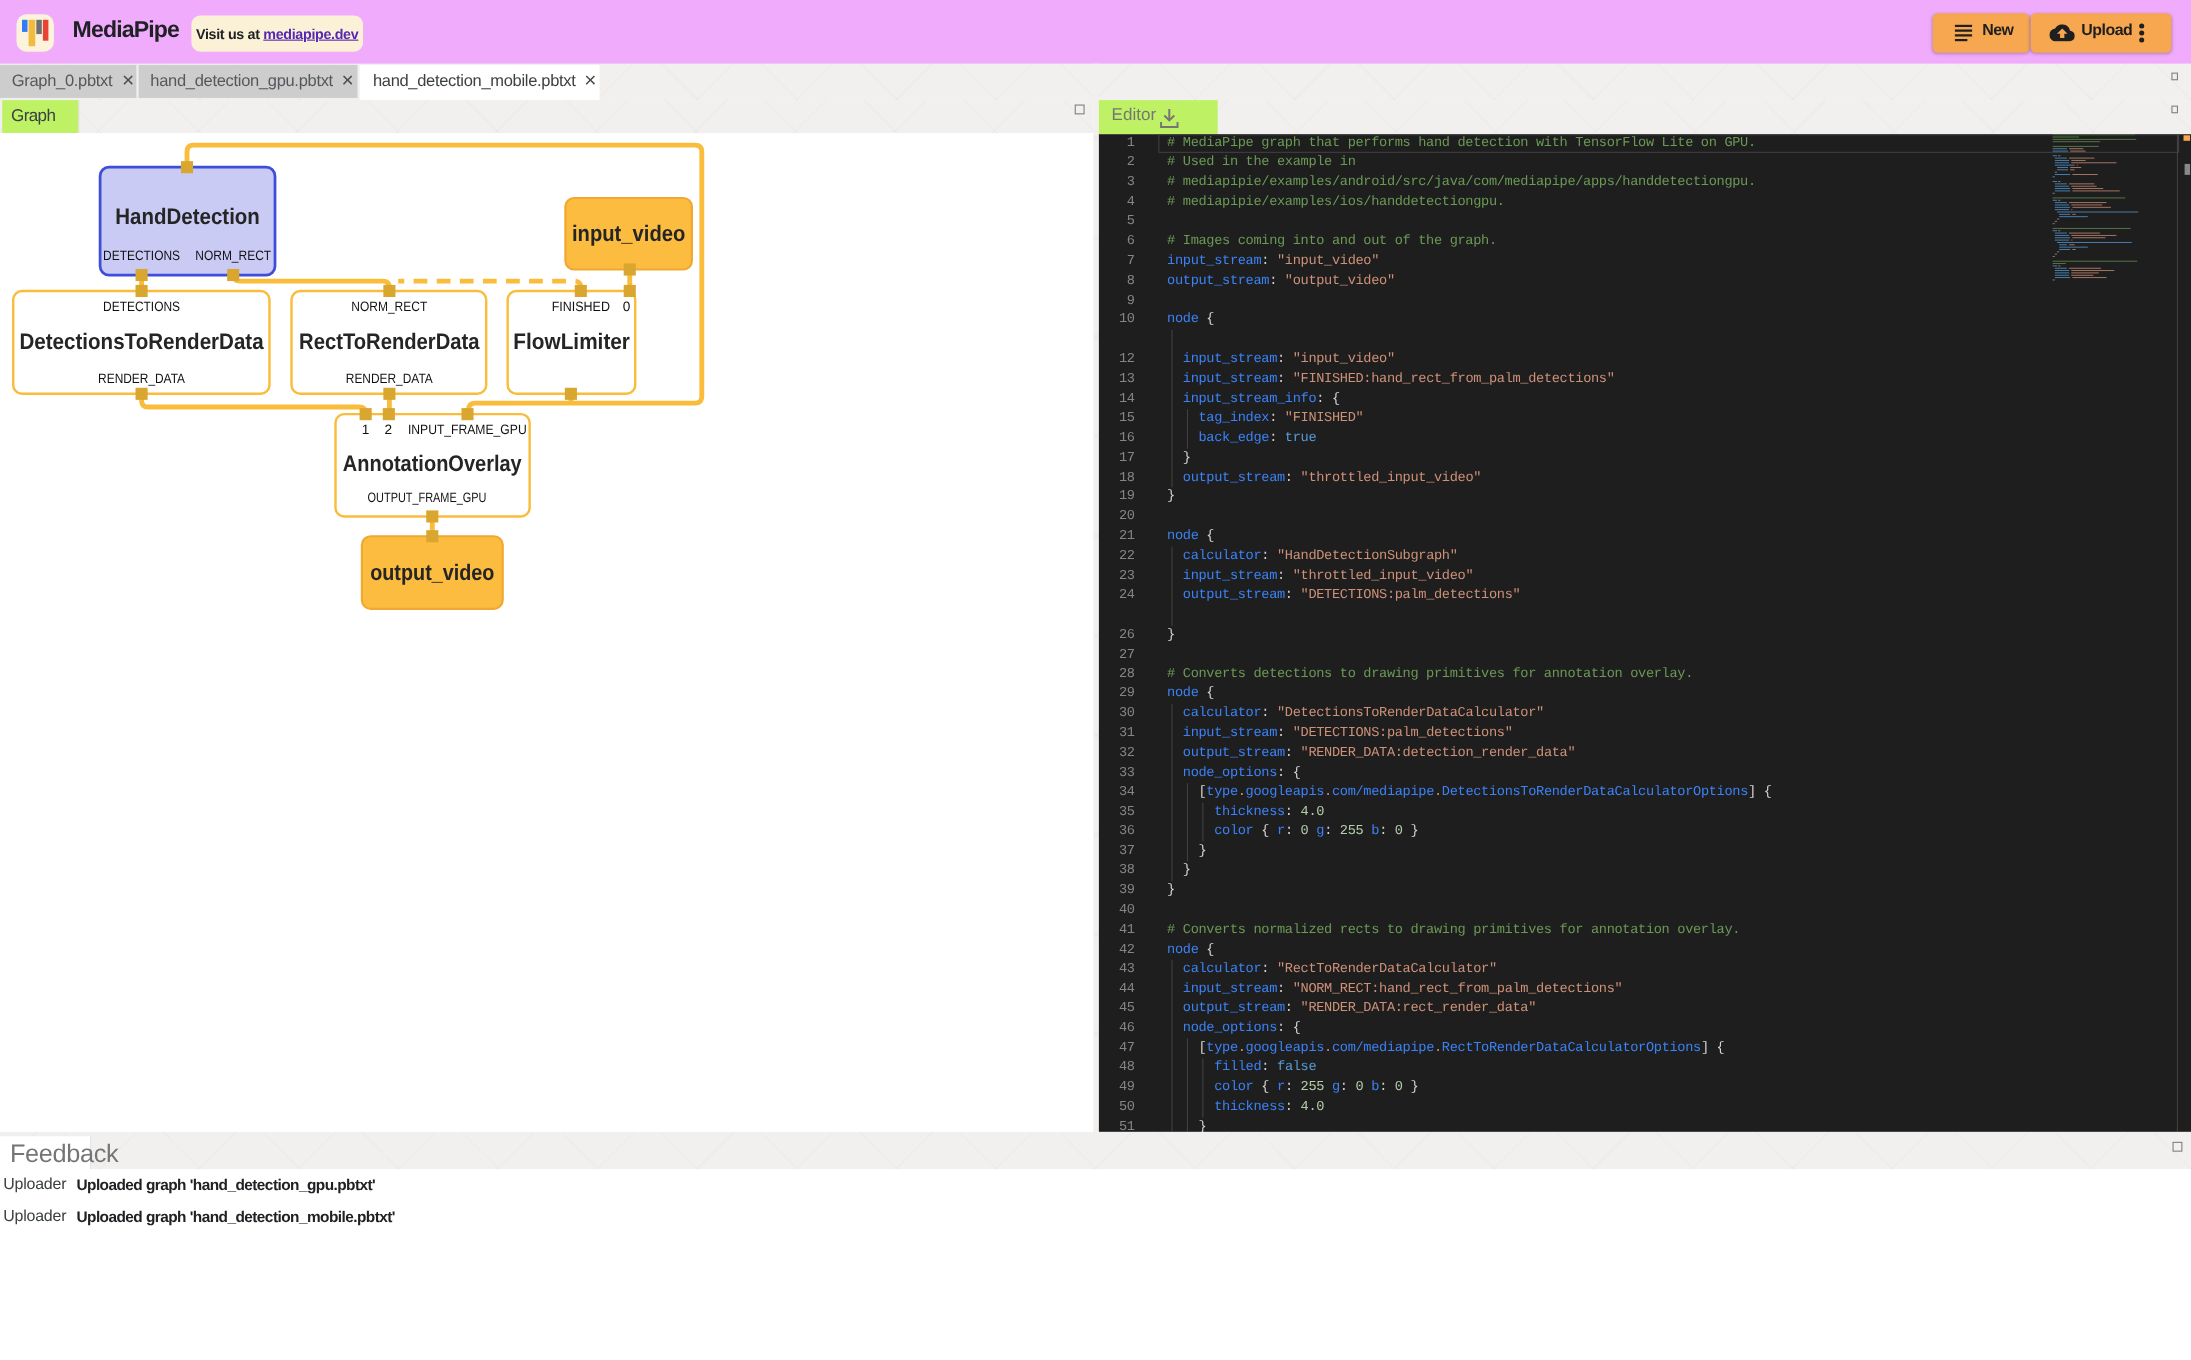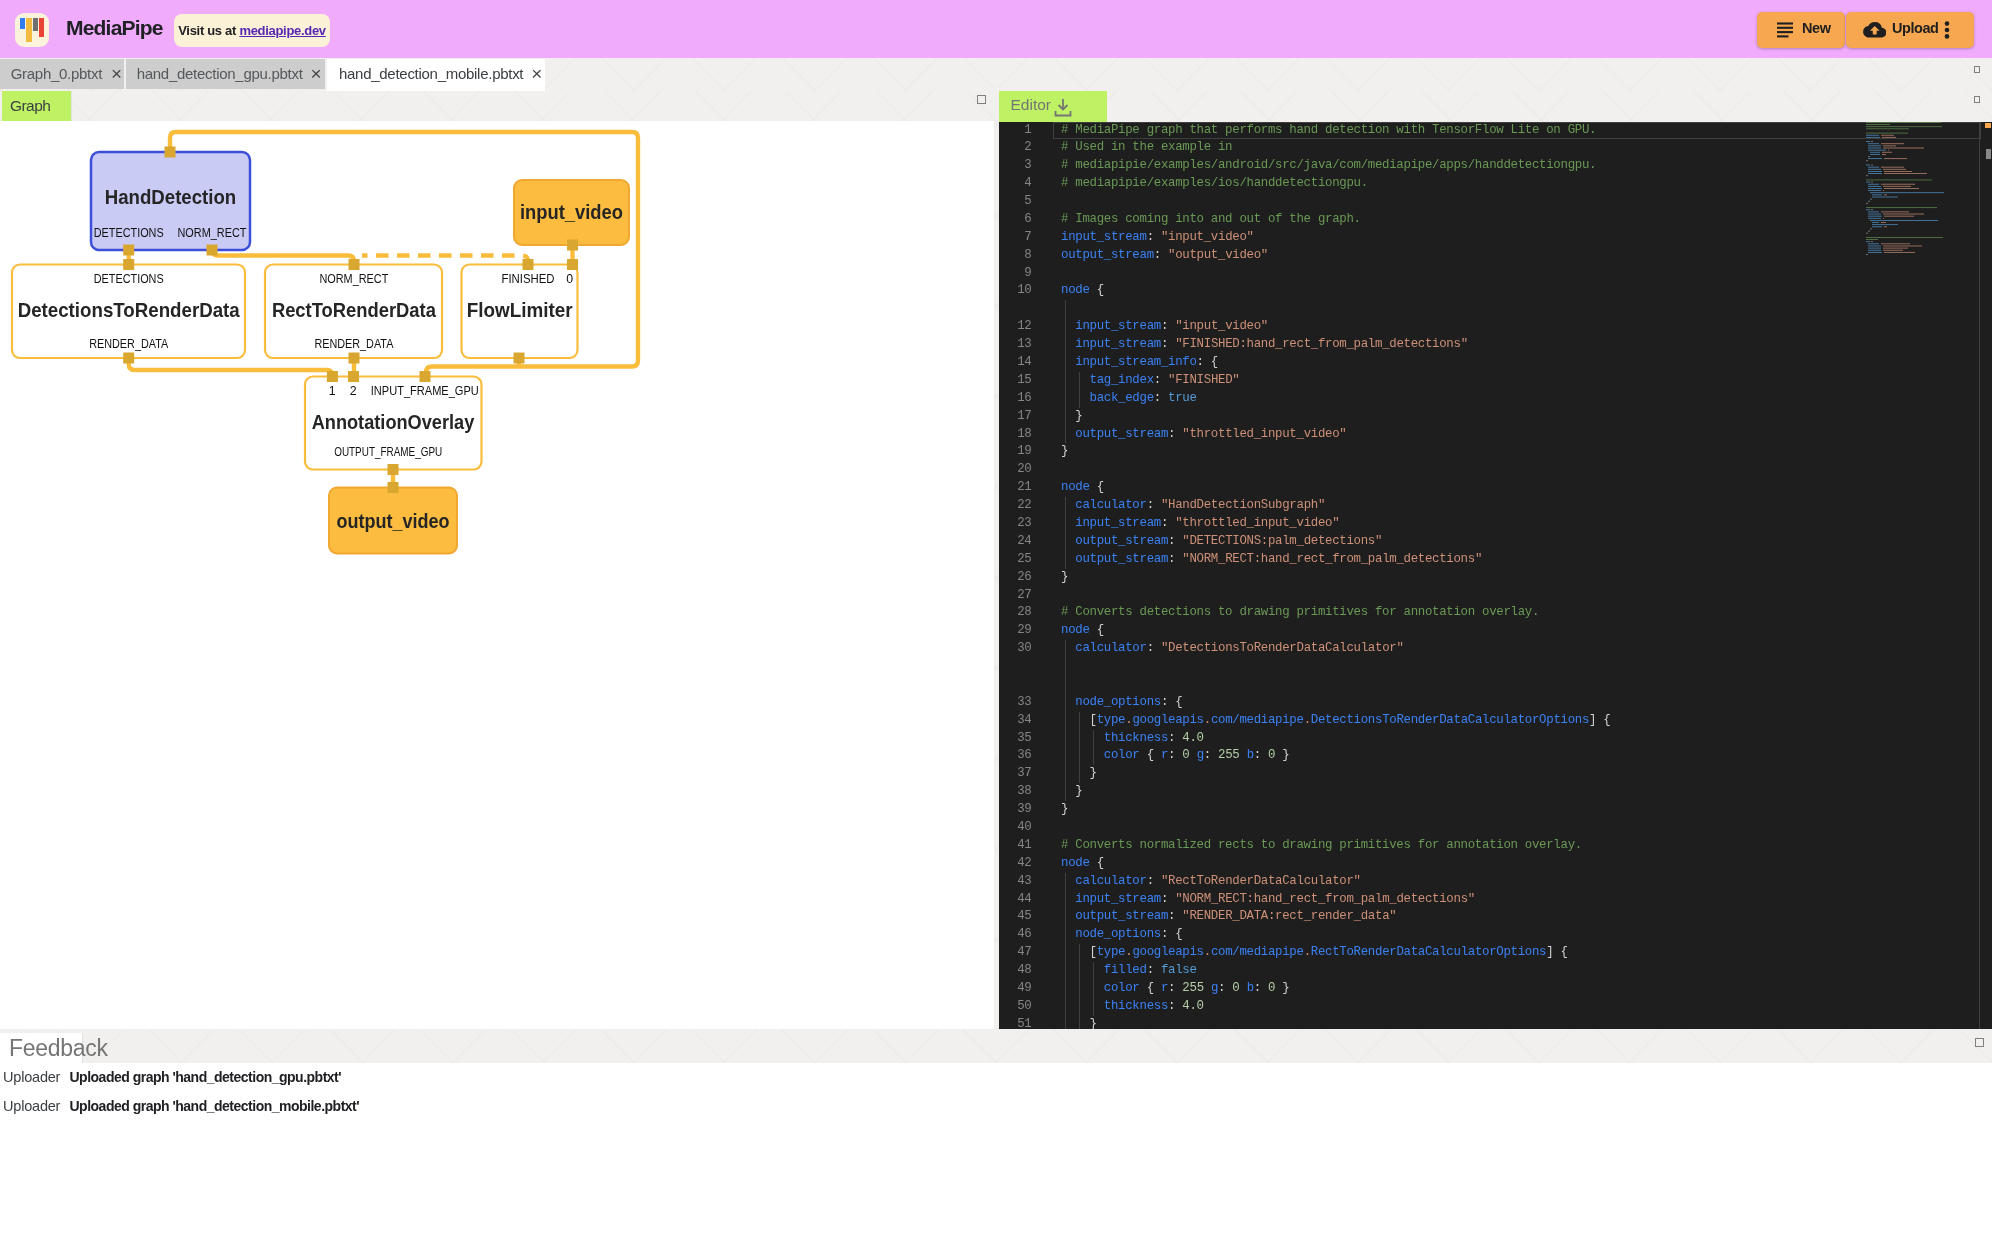--- a/index.html
+++ b/index.html
@@ -182,26 +182,27 @@
 <div class="el" style="top:250.39px"><b class="ln">15</b><span class="cd"><i class="p">    </i><i class="k">tag_index</i><i class="p">: </i><i class="s">"FINISHED"</i></span></div>
 <div class="el" style="top:268.28px"><b class="ln">16</b><span class="cd"><i class="p">    </i><i class="k">back_edge</i><i class="p">: </i><i class="b">true</i></span></div>
 <div class="el" style="top:286.16px"><b class="ln">17</b><span class="cd"><i class="p">  }</i></span></div>
 <div class="el" style="top:304.05px"><b class="ln">18</b><span class="cd"><i class="p">  </i><i class="k">output_stream</i><i class="p">: </i><i class="s">"throttled_input_video"</i></span></div>
 <div class="el" style="top:321.93px"><b class="ln">19</b><span class="cd"><i class="p">}</i></span></div>
 <div class="el" style="top:339.82px"><b class="ln">20</b><span class="cd"></span></div>
 <div class="el" style="top:357.70px"><b class="ln">21</b><span class="cd"><i class="k">node</i><i class="p"> {</i></span></div>
 <div class="el" style="top:375.59px"><b class="ln">22</b><span class="cd"><i class="p">  </i><i class="k">calculator</i><i class="p">: </i><i class="s">"HandDetectionSubgraph"</i></span></div>
 <div class="el" style="top:393.47px"><b class="ln">23</b><span class="cd"><i class="p">  </i><i class="k">input_stream</i><i class="p">: </i><i class="s">"throttled_input_video"</i></span></div>
 <div class="el" style="top:411.36px"><b class="ln">24</b><span class="cd"><i class="p">  </i><i class="k">output_stream</i><i class="p">: </i><i class="s">"DETECTIONS:palm_detections"</i></span></div>
-<div class="el" style="top:429.24px"><b class="ln">25</b><span class="cd"><i class="p">  </i><i class="k">output_stream</i><i class="p">: </i><i class="s">"NORM_RECT:hand_rect_from_palm_detections"</i></span></div>
 <div class="el" style="top:447.13px"><b class="ln">26</b><span class="cd"><i class="p">}</i></span></div>
 <div class="el" style="top:465.01px"><b class="ln">27</b><span class="cd"></span></div>
 <div class="el" style="top:482.90px"><b class="ln">28</b><span class="cd"><i class="c"># Converts detections to drawing primitives for annotation overlay.</i></span></div>
 <div class="el" style="top:500.78px"><b class="ln">29</b><span class="cd"><i class="k">node</i><i class="p"> {</i></span></div>
 <div class="el" style="top:518.67px"><b class="ln">30</b><span class="cd"><i class="p">  </i><i class="k">calculator</i><i class="p">: </i><i class="s">"DetectionsToRenderDataCalculator"</i></span></div>
+<div class="el" style="top:536.55px"><b class="ln">31</b><span class="cd"><i class="p">  </i><i class="k">input_stream</i><i class="p">: </i><i class="s">"DETECTIONS:palm_detections"</i></span></div>
+<div class="el" style="top:554.44px"><b class="ln">32</b><span class="cd"><i class="p">  </i><i class="k">output_stream</i><i class="p">: </i><i class="s">"RENDER_DATA:detection_render_data"</i></span></div>
 <div class="el" style="top:572.32px"><b class="ln">33</b><span class="cd"><i class="p">  </i><i class="k">node_options</i><i class="p">: {</i></span></div>
 <div class="el" style="top:590.21px"><b class="ln">34</b><span class="cd"><i class="p">    [</i><i class="k">type</i><i class="s">.</i><i class="k">googleapis</i><i class="s">.</i><i class="k">com/mediapipe</i><i class="s">.</i><i class="k">DetectionsToRenderDataCalculatorOptions</i><i class="p">] {</i></span></div>
 <div class="el" style="top:608.09px"><b class="ln">35</b><span class="cd"><i class="p">      </i><i class="k">thickness</i><i class="p">: </i><i class="n">4.0</i></span></div>
 <div class="el" style="top:625.98px"><b class="ln">36</b><span class="cd"><i class="p">      </i><i class="k">color</i><i class="p"> { </i><i class="k">r</i><i class="p">: </i><i class="n">0</i><i class="p"> </i><i class="k">g</i><i class="p">: </i><i class="n">255</i><i class="p"> </i><i class="k">b</i><i class="p">: </i><i class="n">0</i><i class="p"> }</i></span></div>
 <div class="el" style="top:643.86px"><b class="ln">37</b><span class="cd"><i class="p">    }</i></span></div>
 <div class="el" style="top:661.75px"><b class="ln">38</b><span class="cd"><i class="p">  }</i></span></div>
 <div class="el" style="top:679.63px"><b class="ln">39</b><span class="cd"><i class="p">}</i></span></div>
 <div class="el" style="top:697.52px"><b class="ln">40</b><span class="cd"></span></div>
 <div class="el" style="top:715.40px"><b class="ln">41</b><span class="cd"><i class="c"># Converts normalized rects to drawing primitives for annotation overlay.</i></span></div>
 <div class="el" style="top:733.29px"><b class="ln">42</b><span class="cd"><i class="k">node</i><i class="p"> {</i></span></div>

